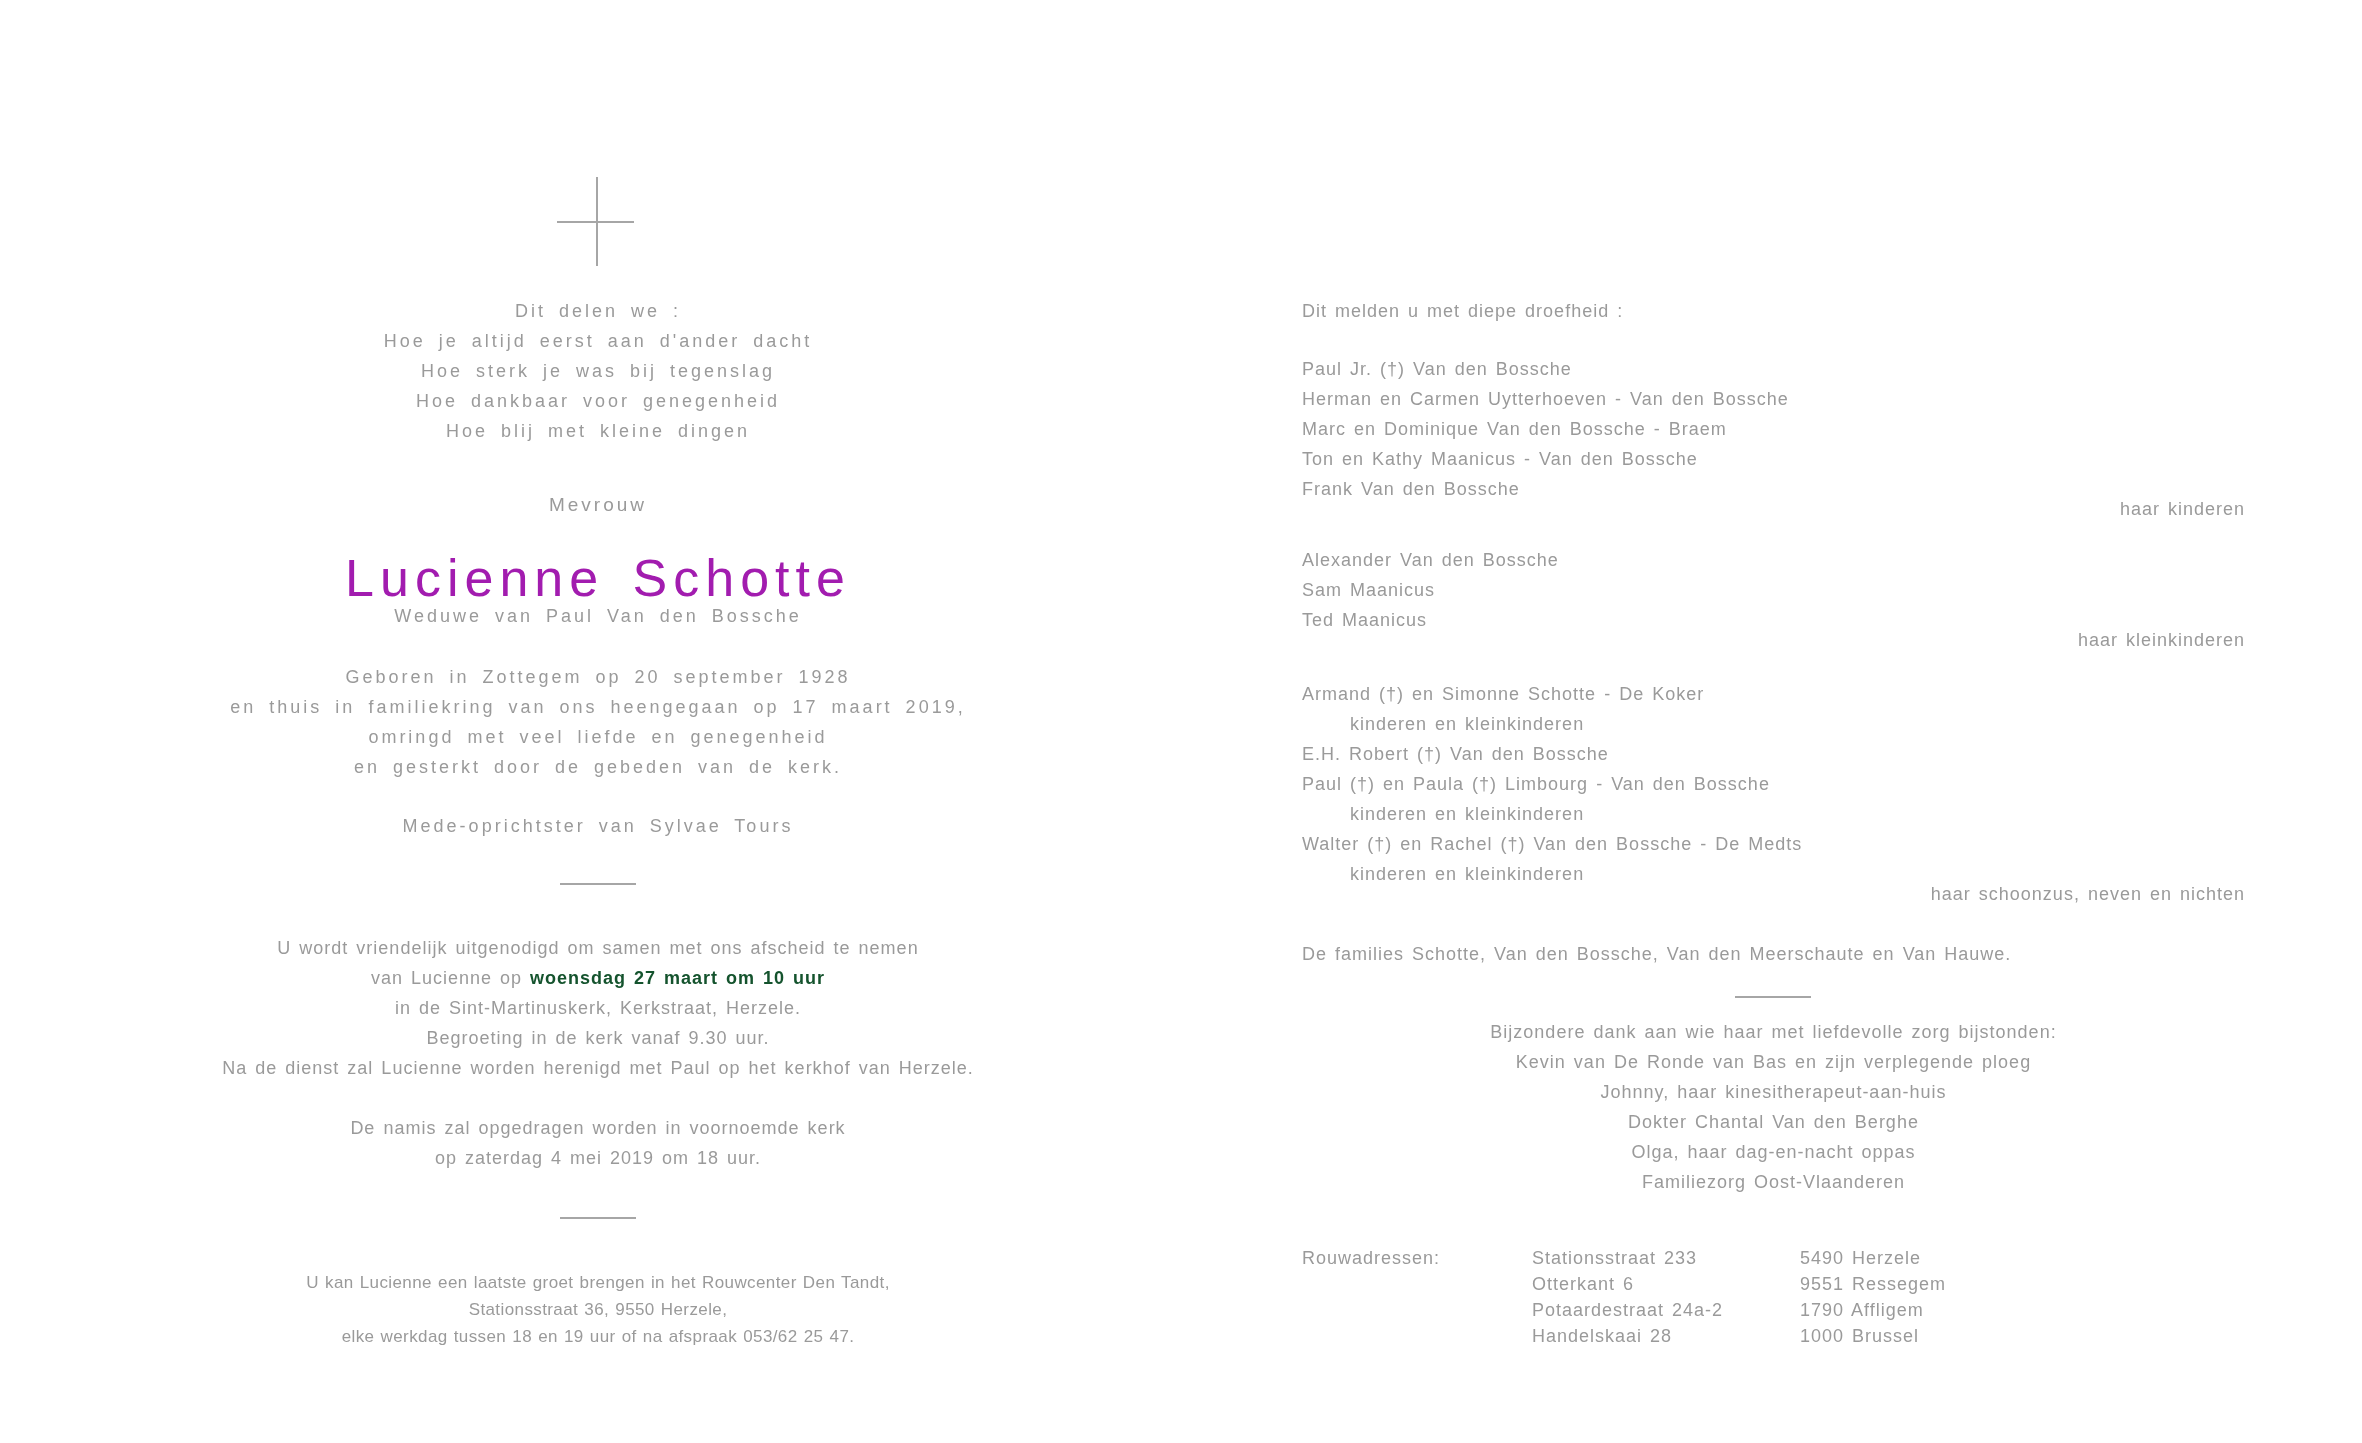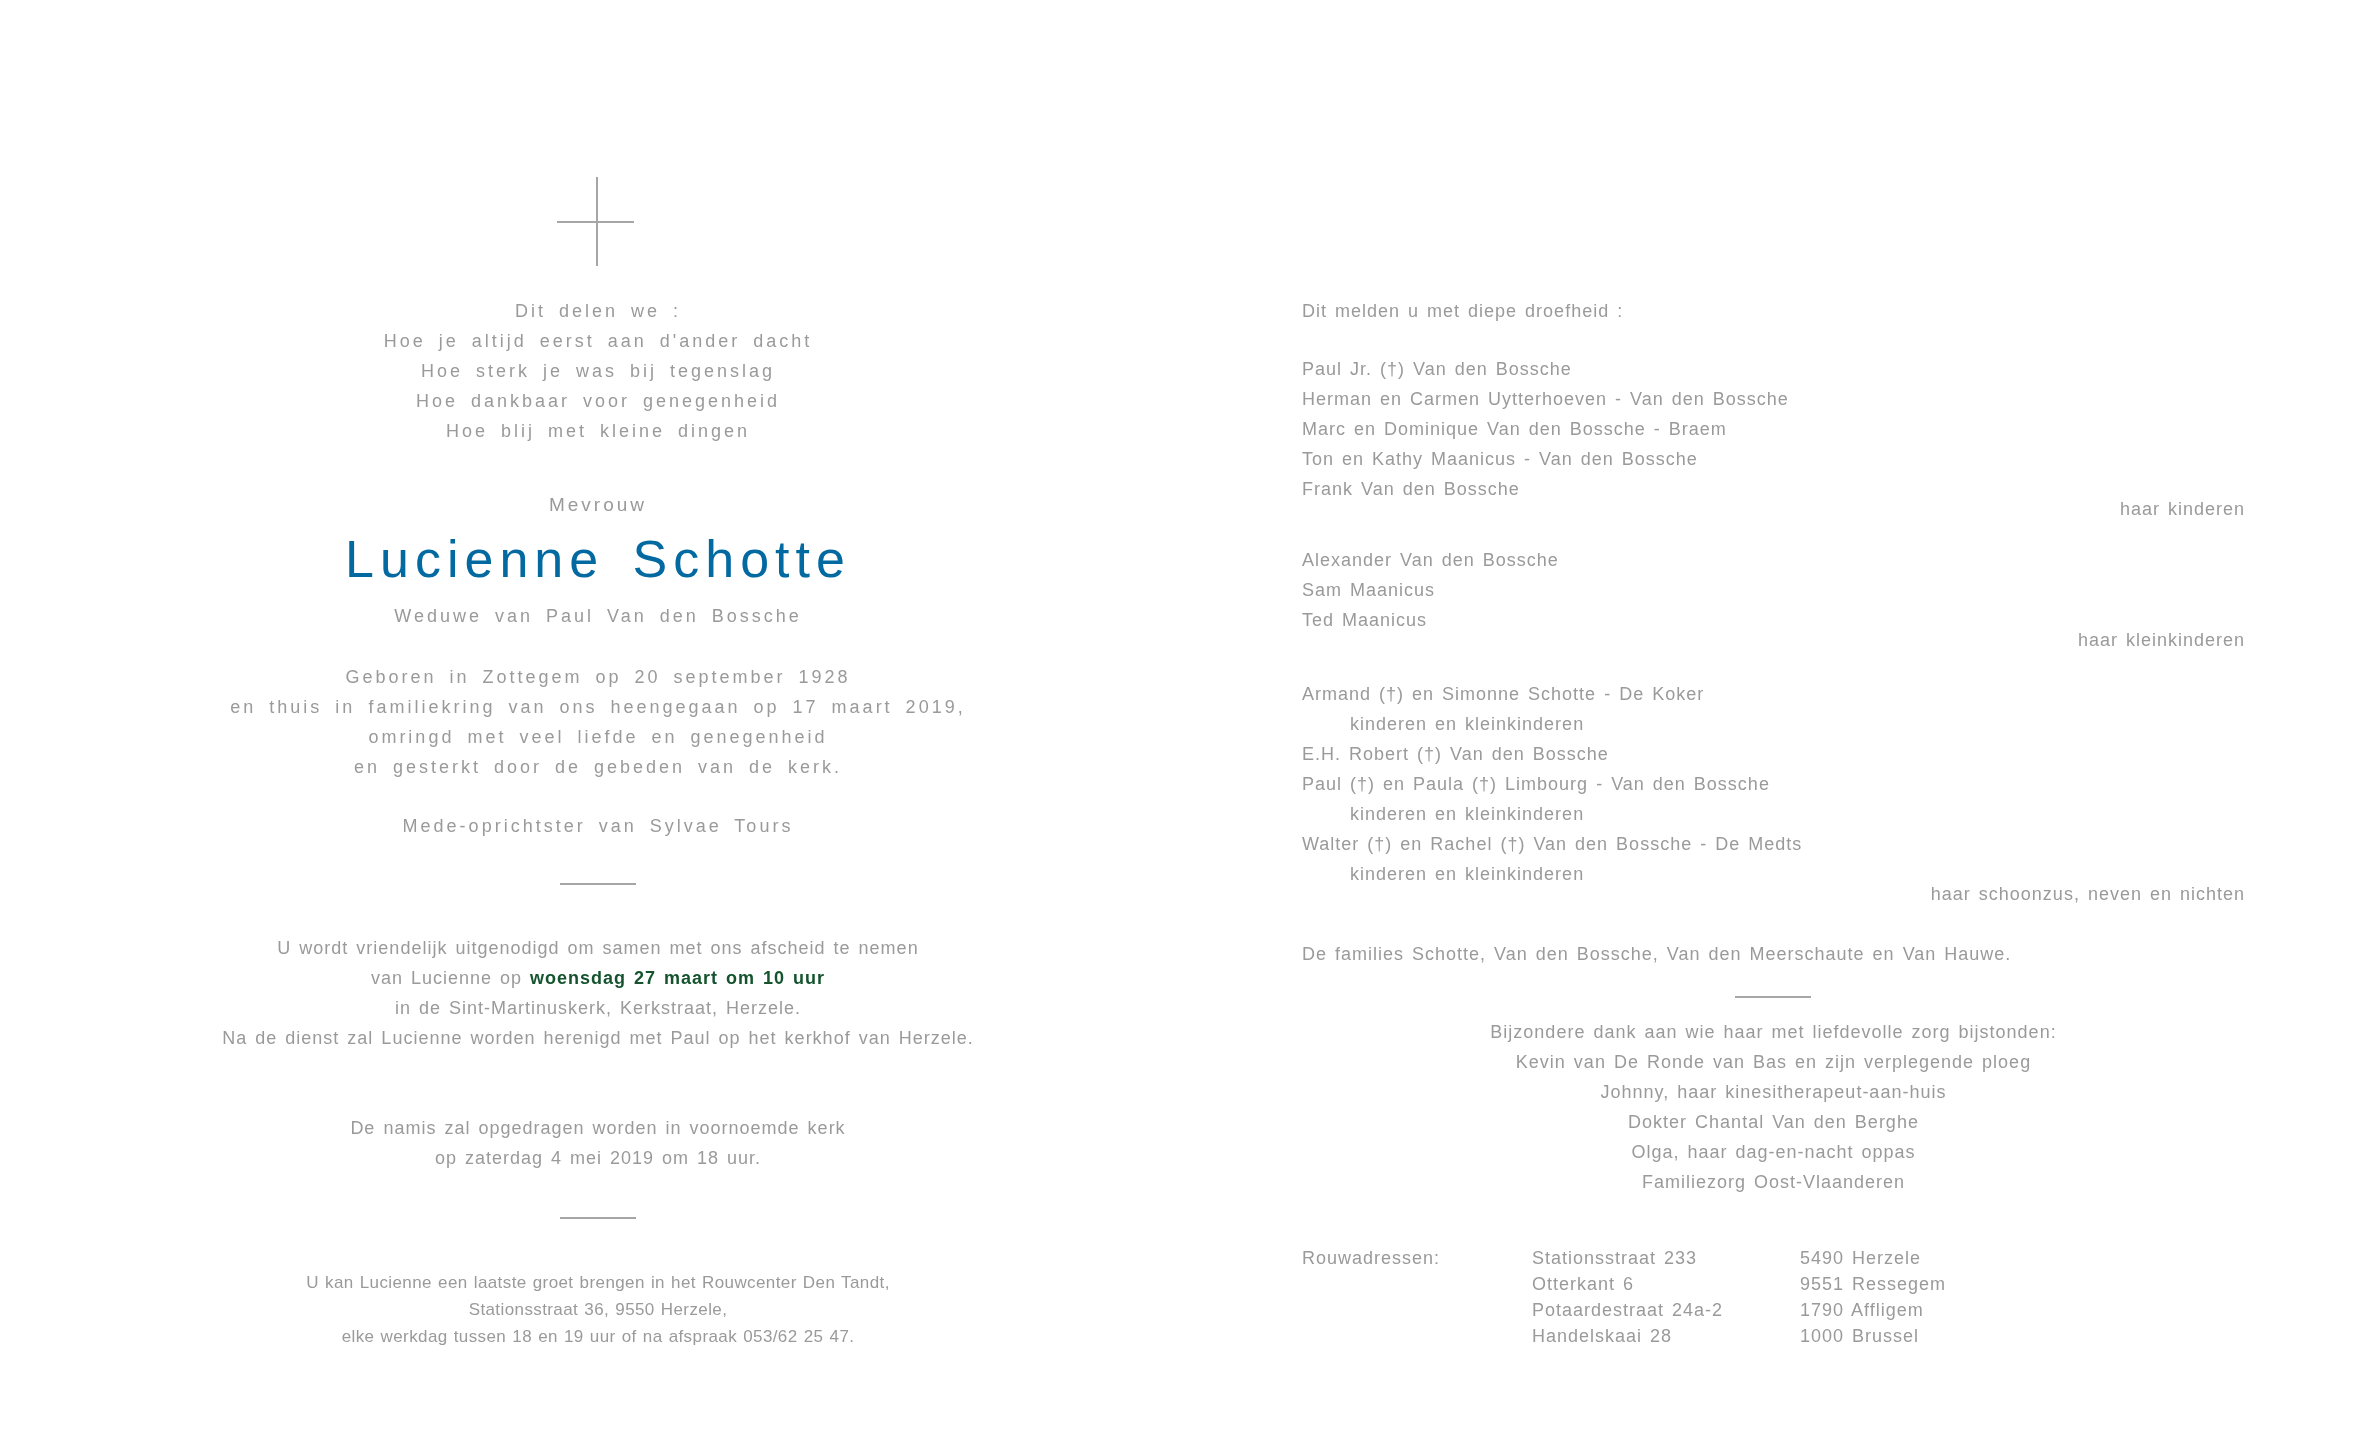--- a/index.html
+++ b/index.html
@@ -23,23 +23,24 @@
   .mid   { letter-spacing: 1px; word-spacing: 2px; }
   .tight { letter-spacing: 0.4px; word-spacing: 1px; }
 
   .t18 { font-size: 18px; line-height: 30px; }
   .t17 { font-size: 17px; line-height: 27px; }
 
   .honorific { font-size: 19px; line-height: 30px; }
   .deceased-name {
     font-size: 52px;
     line-height: 62px;
-    color: #0369a1;
+    color: #a21caf;
     letter-spacing: 6px;
     word-spacing: 8px;
+    margin-top: 19px;
   }
   .bold-date { font-weight: bold; color: #14532d; }
 
   .divider {
     width: 76px;
     height: 0;
     border-top: 2px solid #a6a6a6;
   }
 
   .cross { width: 77px; height: 89px; }
@@ -103,20 +104,21 @@
 <div class="abs lblock t18 wide" style="top:811px;">Mede-oprichtster van Sylvae Tours</div>
 
 <div class="abs divider" style="left:560px; top:883px;"></div>
 
 <div class="abs lblock t18 mid" style="top:933px;">
   <div>U wordt vriendelijk uitgenodigd om samen met ons afscheid te nemen</div>
   <div>
     <span>van Lucienne op </span><span class="bold-date">woensdag 27 maart om 10 uur</span>
   </div>
   <div>in de Sint-Martinuskerk, Kerkstraat, Herzele.</div>
+  <div>Begroeting in de kerk vanaf 9.30 uur.</div>
   <div>Na de dienst zal Lucienne worden herenigd met Paul op het kerkhof van Herzele.</div>
 </div>
 
 <div class="abs lblock t18 mid" style="top:1113px;">
   <div>De namis zal opgedragen worden in voornoemde kerk</div>
   <div>op zaterdag 4 mei 2019 om 18 uur.</div>
 </div>
 
 <div class="abs divider" style="left:560px; top:1217px;"></div>
 

